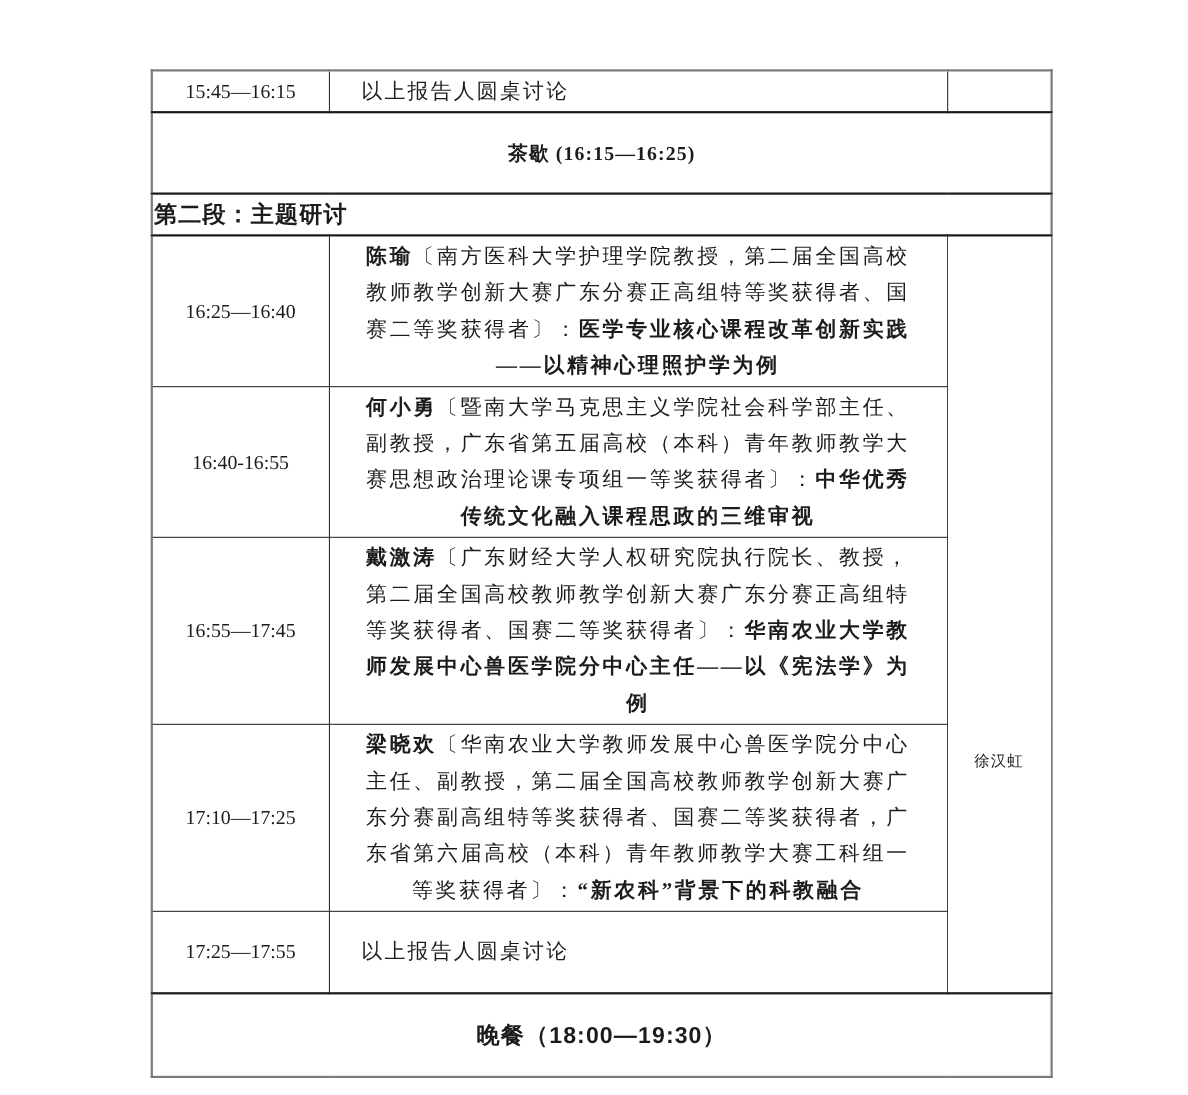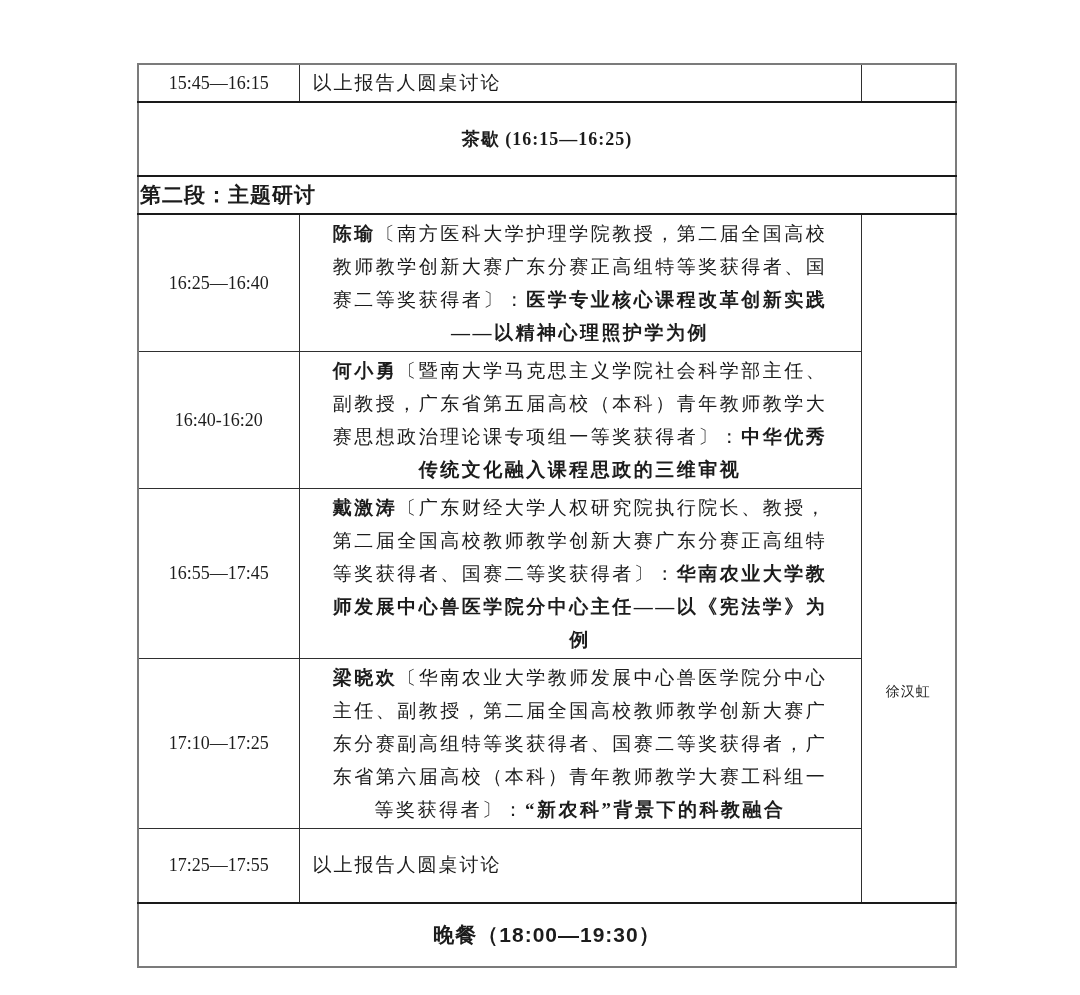--- a/index.html
+++ b/index.html
@@ -35,31 +35,31 @@
   col.c-time { width: 161px; }
   col.c-main { width: 562px; }
   col.c-mod  { width: 95px; }
 
   tr.h34 { height: 38px; }
   tr.h62 { height: 74px; }
   tr.h136 { height: 136px; }
   tr.h132 { height: 132px; }
   tr.h161 { height: 161px; }
   tr.h166 { height: 166px; }
-  tr.h64 { height: 64px; }
+  tr.h64 { height: 76px; }
 
   td.time {
     text-align: center;
     font-size: 18px;
     font-family: "Liberation Serif", "DejaVu Serif", serif;
     white-space: nowrap;
   }
   td.disc {
     text-align: left;
-    padding-left: 13px;
+    padding-left: 29px;
     padding-right: 10px;
     font-size: 19px;
     letter-spacing: 2px;
   }
   td.talk {
     text-align: center;
     padding: 2px 28px;
     font-size: 19px;
     line-height: 33px;
     letter-spacing: 2.5px;
@@ -135,21 +135,21 @@
 
     <tr class="h136">
       <td class="time">16:25—16:40</td>
       <td class="talk"><b>陈瑜</b><span>〔南方医科大学护理学院教授，第二届全国高校教师教学创新大赛广东分赛正高组特等奖获得者、国赛二等奖获得者〕：</span><b>医学专业核心课程改革创新实践——以精神心理照护学为例</b></td>
       <td class="mod" rowspan="5">
         <span class="mod-name">徐汉虹</span>
       </td>
     </tr>
 
     <tr class="h132">
-      <td class="time">16:40-16:20</td>
+      <td class="time">16:40-16:55</td>
       <td class="talk"><b>何小勇</b><span>〔暨南大学马克思主义学院社会科学部主任、副教授，广东省第五届高校（本科）青年教师教学大赛思想政治理论课专项组一等奖获得者〕：</span><b>中华优秀传统文化融入课程思政的三维审视</b></td>
     </tr>
 
     <tr class="h161">
       <td class="time">16:55—17:45</td>
       <td class="talk"><b>戴激涛</b><span>〔广东财经大学人权研究院执行院长、教授，第二届全国高校教师教学创新大赛广东分赛正高组特等奖获得者、国赛二等奖获得者〕：</span><b>华南农业大学教师发展中心兽医学院分中心主任——以《宪法学》为例</b></td>
     </tr>
 
     <tr class="h166">
       <td class="time">17:10—17:25</td>

